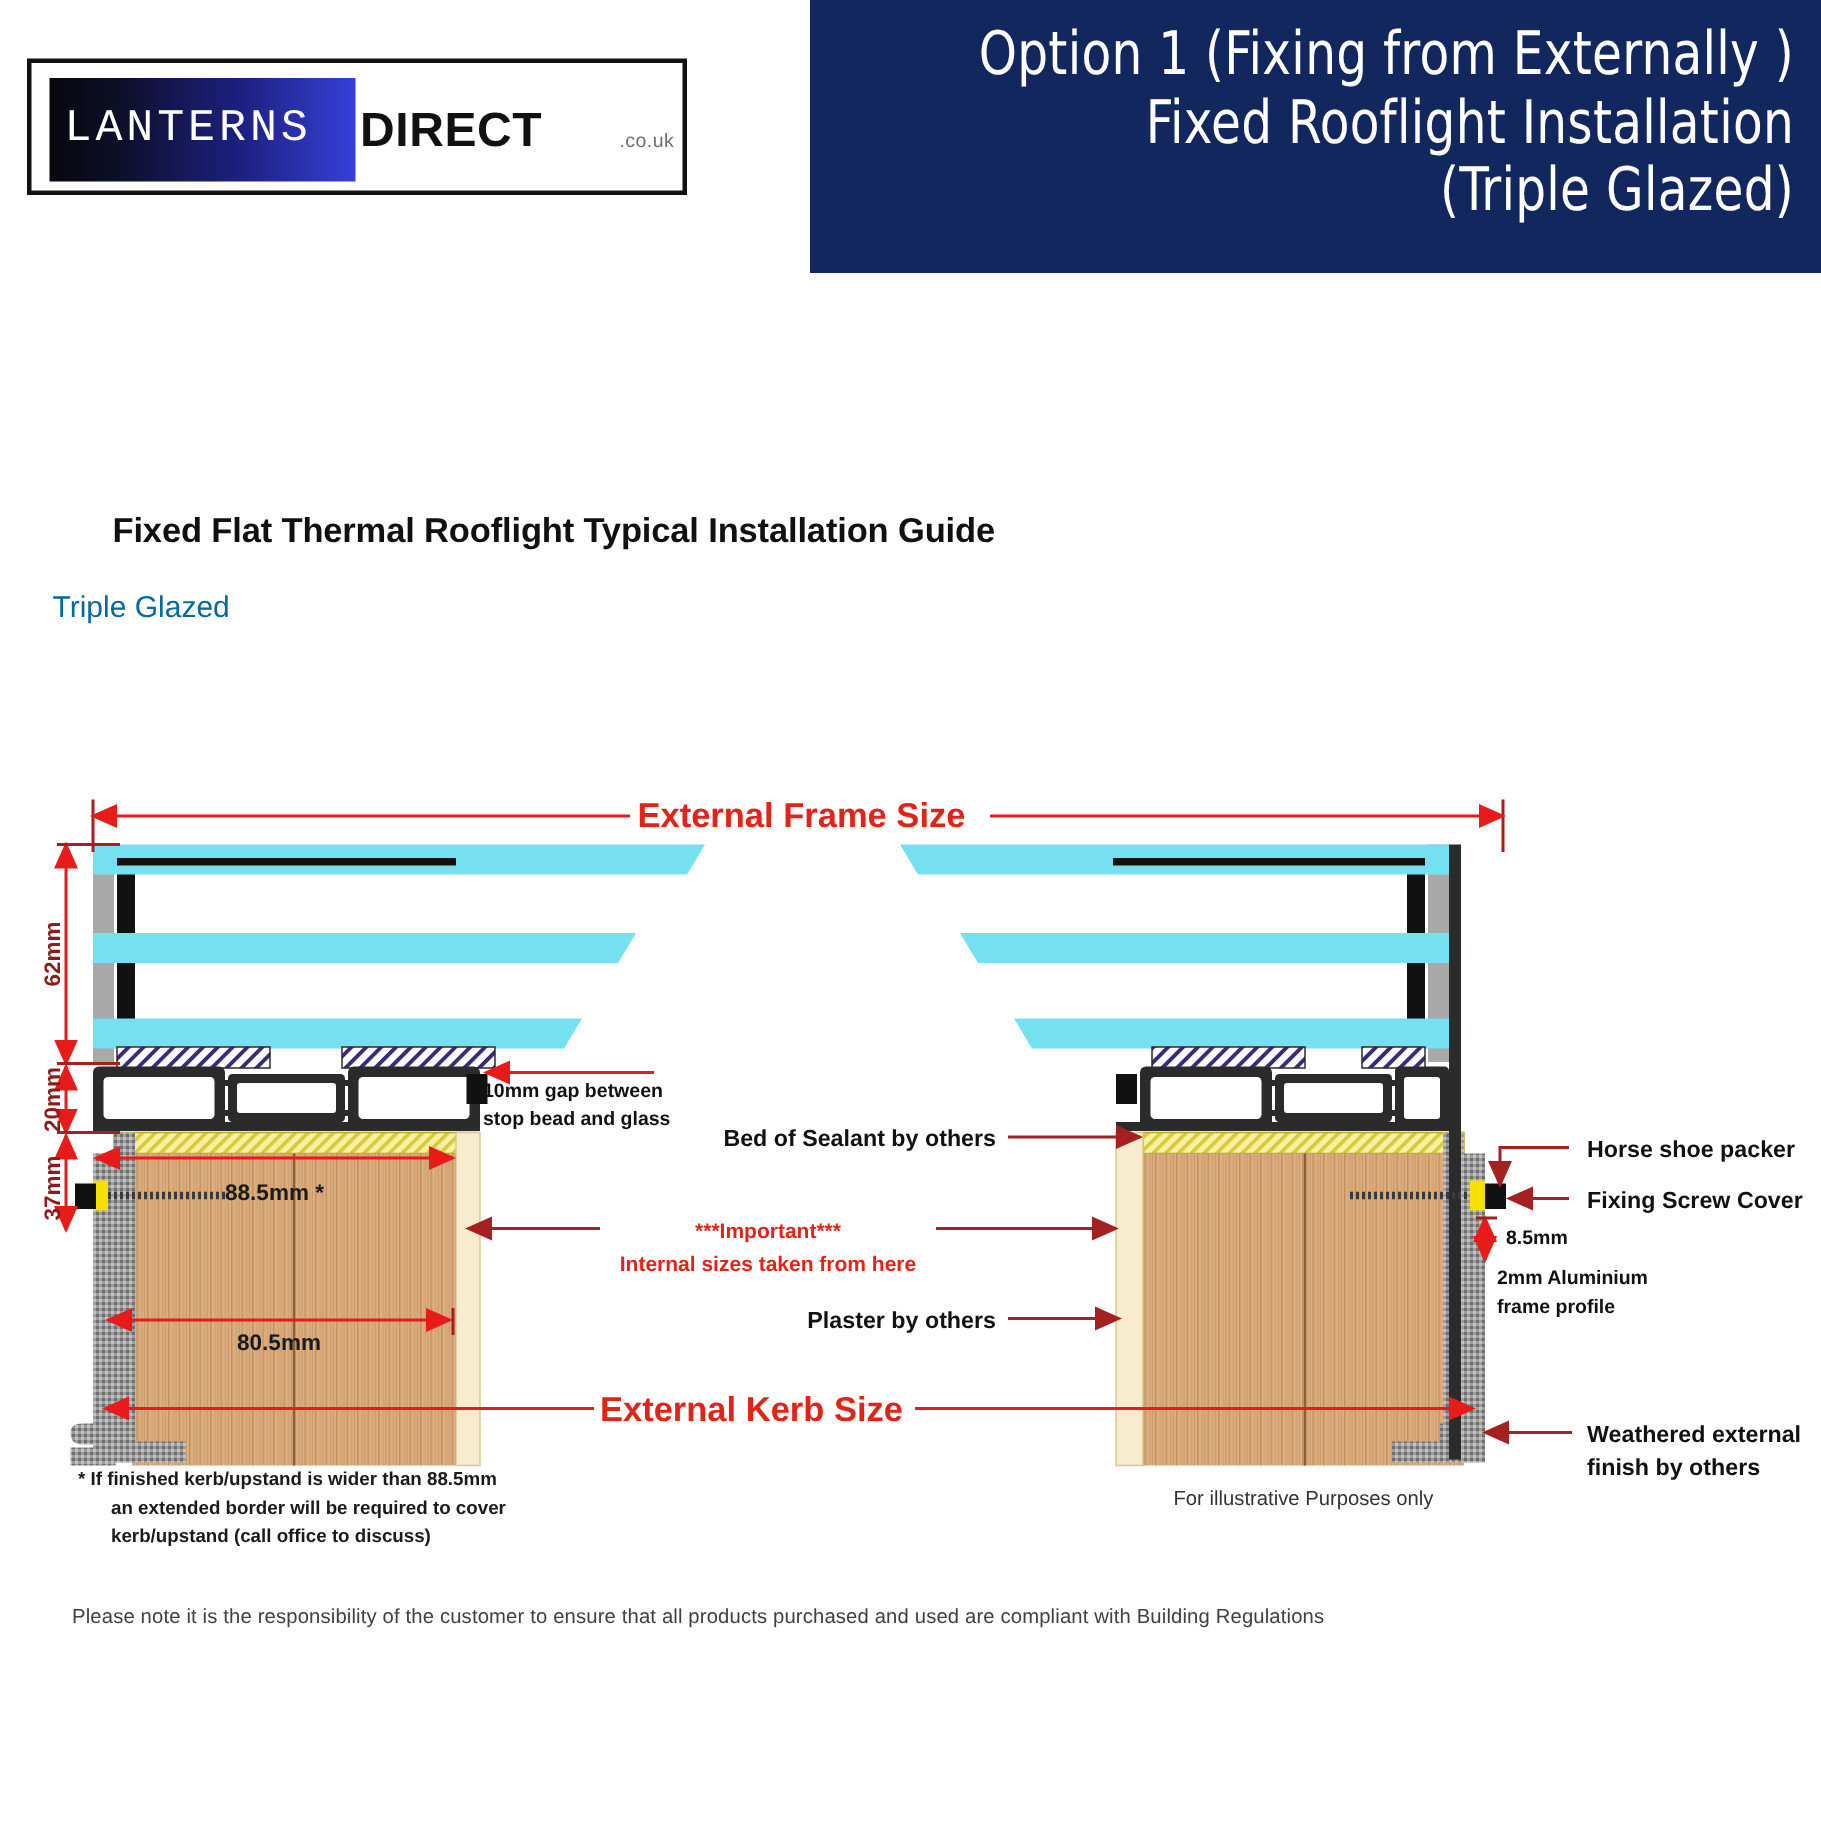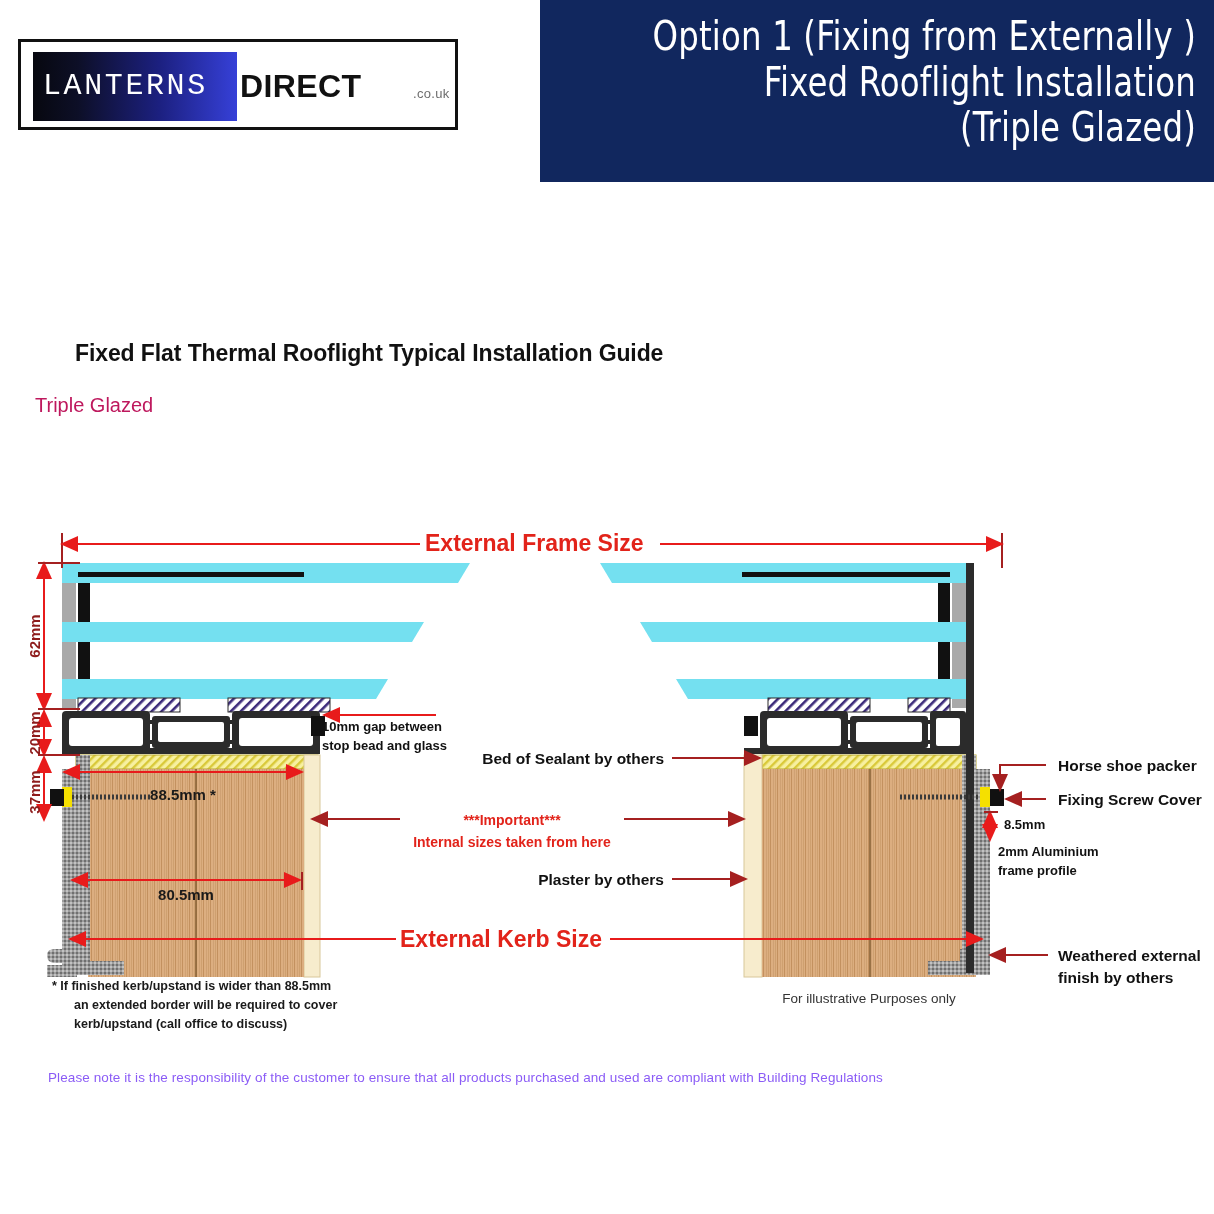--- a/index.html
+++ b/index.html
@@ -17,22 +17,22 @@
   #logo-grad{position:absolute;left:12px;top:10px;width:204px;height:69px;
     background:linear-gradient(90deg,#07080f 0%,#0d0f27 22%,#1c2080 62%,#3640d8 100%);}
   #logo-lanterns{position:absolute;left:22px;top:10px;width:186px;height:69px;line-height:69px;color:#fff;
     font-size:30px;letter-spacing:2.6px;font-weight:400;font-family:Liberation Mono, monospace;}
   #logo-direct{position:absolute;left:219px;top:10px;height:69px;line-height:69px;color:#111;
     font-size:32px;font-weight:bold;letter-spacing:.4px;}
   #logo-couk{position:absolute;left:392px;top:44px;color:#6d6d6d;font-size:13px;font-weight:normal;letter-spacing:.3px;}
 
   
   #doc-title{position:absolute;left:35px;top:340px;font-size:23px;font-weight:bold;color:#111;letter-spacing:-.1px;margin-left:40px;}
-  #doc-sub{position:absolute;left:35px;top:394px;font-size:20px;color:#be185d;}
-  #footer-note{position:absolute;left:48px;top:1070px;font-size:13.5px;color:#8b5cf6;letter-spacing:.1px;}
+  #doc-sub{position:absolute;left:35px;top:394px;font-size:20px;color:#0369a1;}
+  #footer-note{position:absolute;left:48px;top:1070px;font-size:13.5px;color:#404040;letter-spacing:.1px;}
 
   
   #diagram{position:absolute;left:0;top:0;width:1214px;height:1214px;}
 
   .red{fill:none;stroke:#e81b1b;stroke-width:2;}
   .darkred{fill:none;stroke:#a52020;stroke-width:2;}
   .lbl-red-big{fill:#e2231a;font-size:23px;font-weight:bold;font-family:"Liberation Sans",sans-serif;}
   .lbl-dim{fill:#1a1a1a;font-size:15px;font-weight:bold;font-family:"Liberation Sans",sans-serif;}
   .lbl-dim-v{fill:#8e1b1b;font-size:15px;font-weight:bold;font-family:"Liberation Sans",sans-serif;}
   .lbl-blk{fill:#111;font-size:15.5px;font-weight:bold;font-family:"Liberation Sans",sans-serif;}

